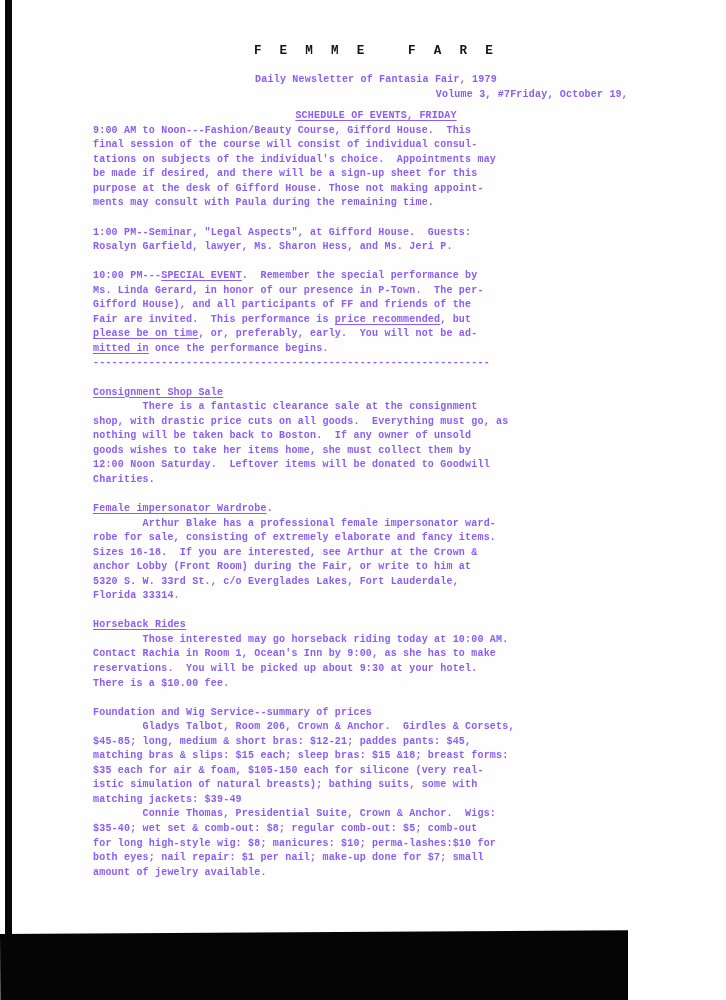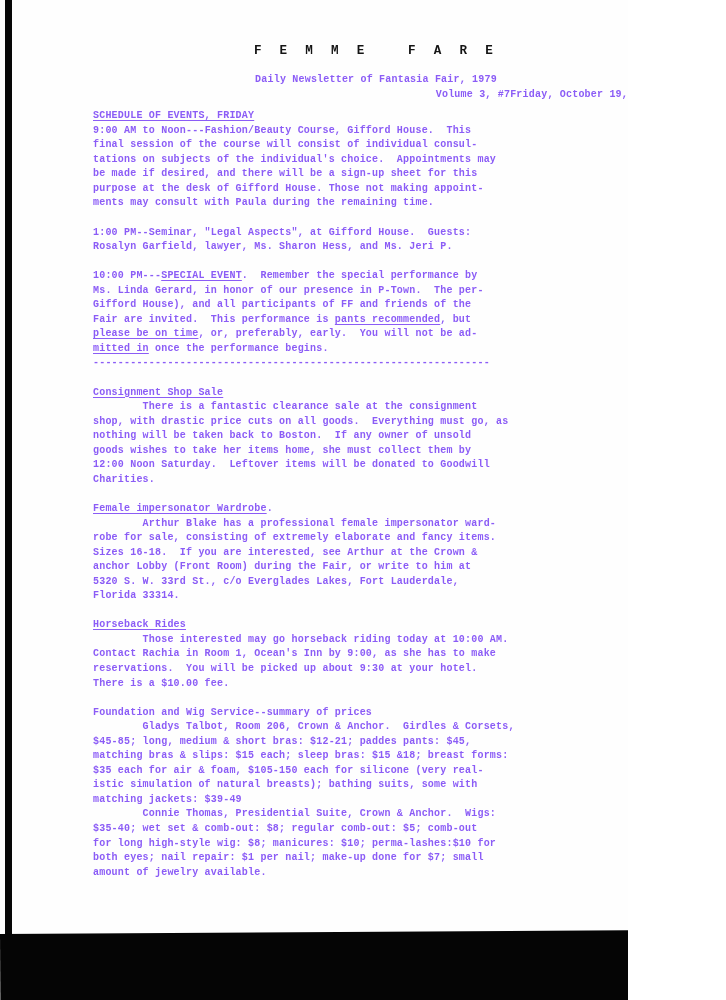--- a/index.html
+++ b/index.html
@@ -67,21 +67,21 @@
   }
   .volline {
     display: flex;
     justify-content: flex-end;
     white-space: pre;
   }
   .section-title {
     white-space: pre;
   }
   .centered {
-    text-align: left;
+    text-align: center;
   }
   u, .u {
     text-decoration: underline;
     text-decoration-thickness: 1px;
     text-underline-offset: 1.5px;
   }
   .gap {
     height: 14.55px;
   }
   .halfgap {
@@ -123,21 +123,21 @@
     <div class="gap"></div>
 
     <div class="tx">1:00 PM--Seminar, "Legal Aspects", at Gifford House.  Guests:</div>
     <div class="tx">Rosalyn Garfield, lawyer, Ms. Sharon Hess, and Ms. Jeri P.</div>
 
     <div class="gap"></div>
 
     <div class="tx"><span>10:00 PM---</span><span class="u">SPECIAL EVENT</span><span>.  Remember the special performance by</span></div>
     <div class="tx">Ms. Linda Gerard, in honor of our presence in P-Town.  The per-</div>
     <div class="tx">Gifford House), and all participants of FF and friends of the</div>
-    <div class="tx"><span>Fair are invited.  This performance is </span><span class="u">pants recommended</span><span>, but</span></div>
+    <div class="tx"><span>Fair are invited.  This performance is </span><span class="u">price recommended</span><span>, but</span></div>
     <div class="tx"><span class="u">please be on time</span><span>, or, preferably, early.  You will not be ad-</span></div>
     <div class="tx"><span class="u">mitted in</span><span> once the performance begins.</span></div>
 
     <div class="tx rule">----------------------------------------------------------------</div>
 
     <div class="gap"></div>
 
     <div class="tx section-title"><span class="u">Consignment Shop Sale</span></div>
     <div class="tx">        There is a fantastic clearance sale at the consignment</div>
     <div class="tx">shop, with drastic price cuts on all goods.  Everything must go, as</div>

